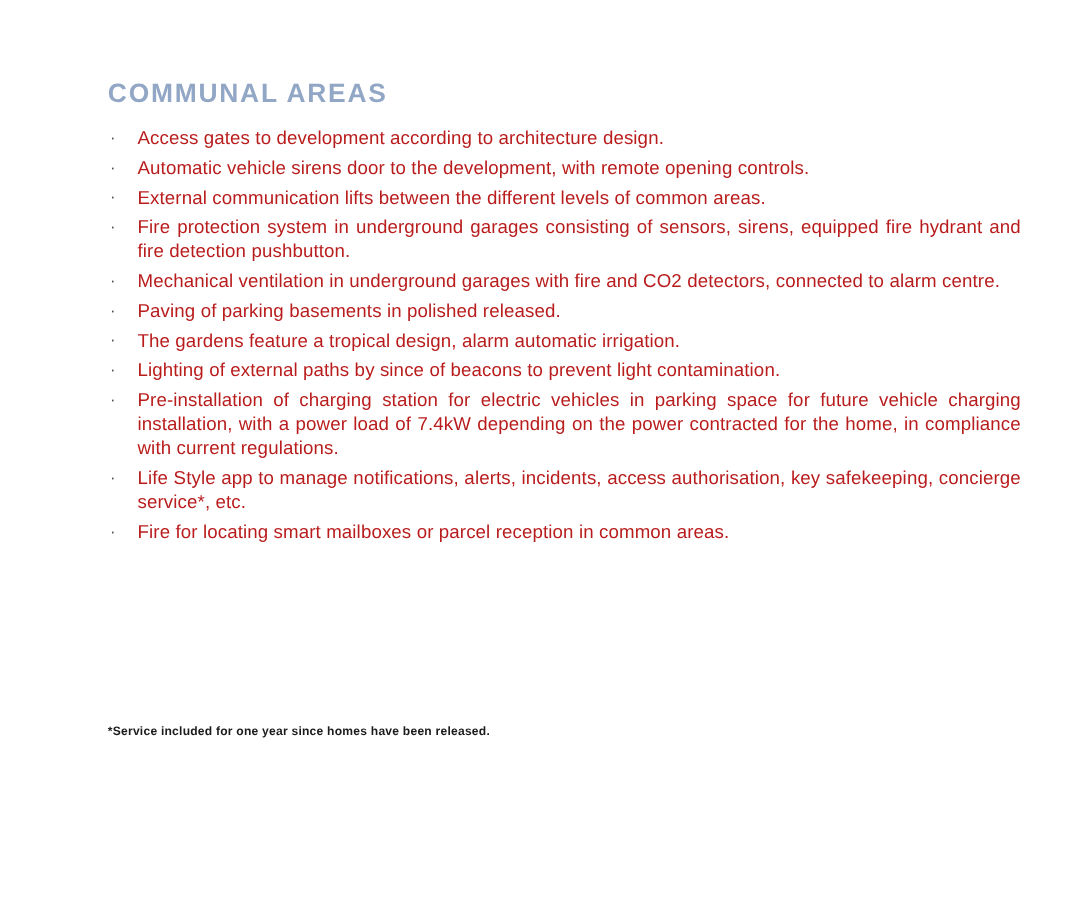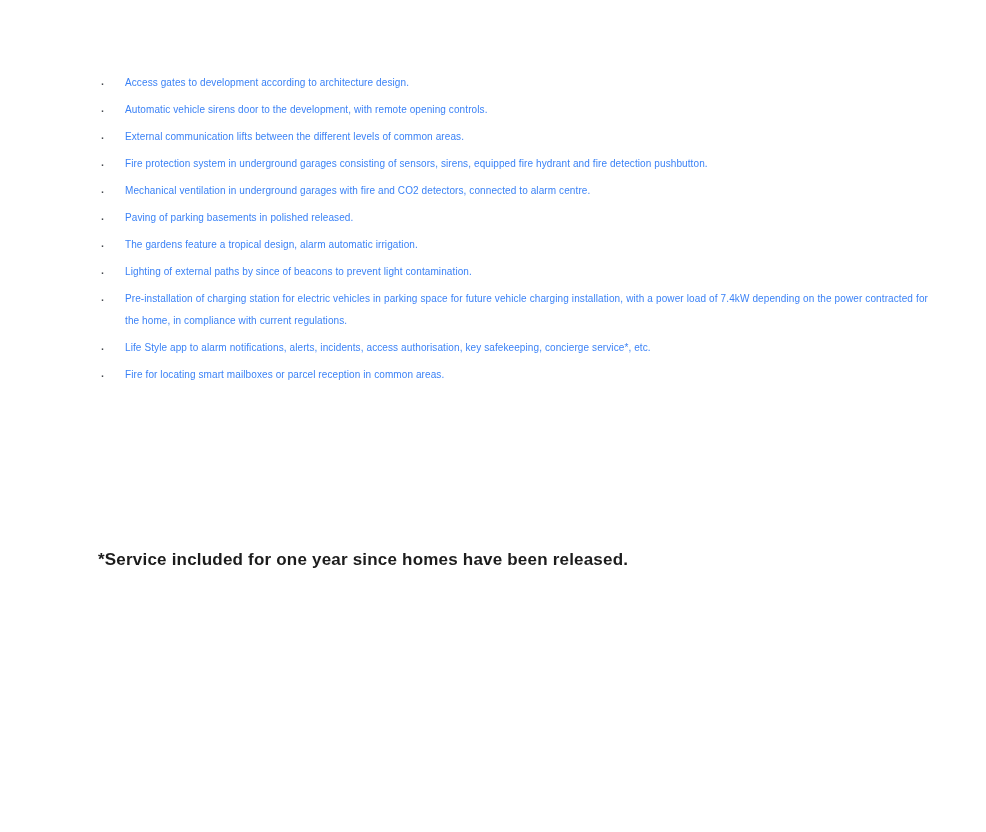--- a/index.html
+++ b/index.html
@@ -38,39 +38,40 @@
     flex: 0 0 27px;
     width: 27px;
     padding-left: 2px;
     box-sizing: border-box;
     font-size: 15px;
     line-height: 22px;
     color: #46494f;
   }
   .item-text {
     flex: 1;
-    font-size: 10px;
+    font-size: 17px;
     line-height: 22px;
     letter-spacing: 0.1px;
-    color: #3b82f6;
+    color: #b91c1c;
     text-align: justify;
   }
   .footnote {
     margin: 164px 0 0 0;
-    font-size: 17px;
+    font-size: 11px;
     font-weight: 700;
     letter-spacing: 0.2px;
     color: #1c1c1c;
   }
 </style>
 </head>
 <body>
 
 <div class="page">
 
+  <h1 class="page-title">COMMUNAL AREAS</h1>
 
   <ul class="features-list">
     <li>
       <span class="bullet">·</span>
       <span class="item-text">Access gates to development according to architecture design.</span>
     </li>
     <li>
       <span class="bullet">·</span>
       <span class="item-text">Automatic vehicle sirens door to the development, with remote opening controls.</span>
     </li>
@@ -97,21 +98,21 @@
     <li>
       <span class="bullet">·</span>
       <span class="item-text">Lighting of external paths by since of beacons to prevent light contamination.</span>
     </li>
     <li>
       <span class="bullet">·</span>
       <span class="item-text">Pre-installation of charging station for electric vehicles in parking space for future vehicle charging installation, with a power load of 7.4kW depending on the power contracted for the home, in compliance with current regulations.</span>
     </li>
     <li>
       <span class="bullet">·</span>
-      <span class="item-text">Life Style app to alarm notifications, alerts, incidents, access authorisation, key safekeeping, concierge service*, etc.</span>
+      <span class="item-text">Life Style app to manage notifications, alerts, incidents, access authorisation, key safekeeping, concierge service*, etc.</span>
     </li>
     <li>
       <span class="bullet">·</span>
       <span class="item-text">Fire for locating smart mailboxes or parcel reception in common areas.</span>
     </li>
   </ul>
 
   <p class="footnote">*Service included for one year since homes have been released.</p>
 
 </div>

